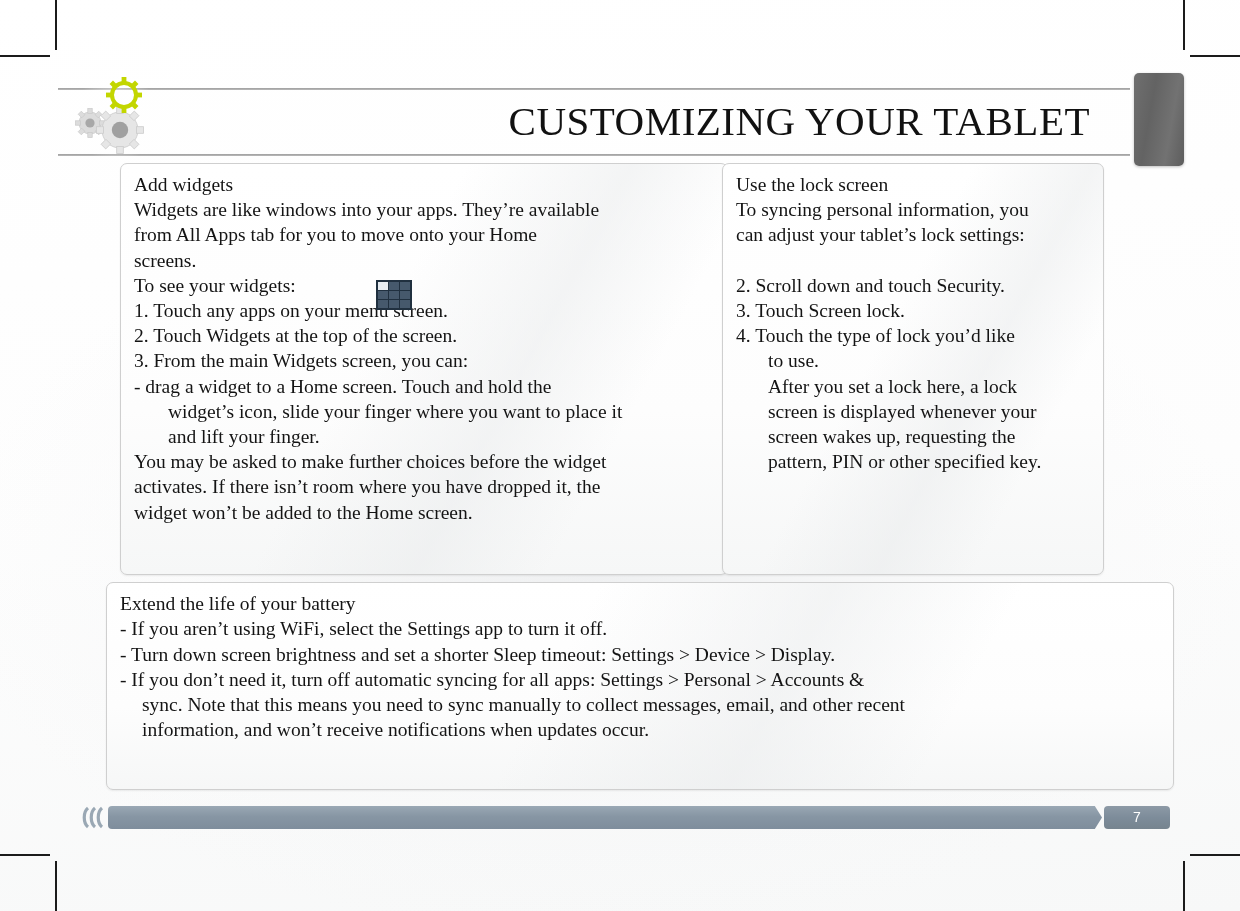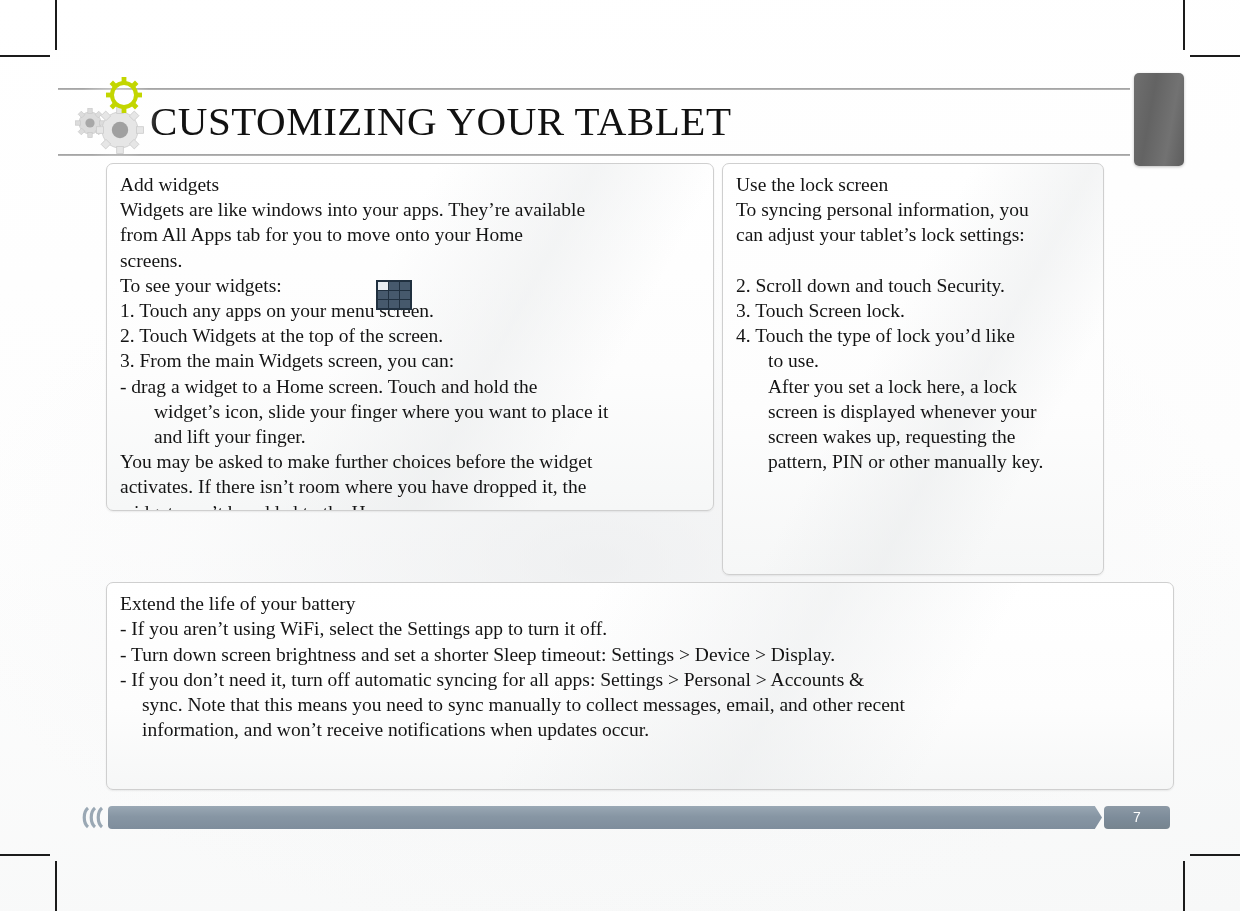--- a/index.html
+++ b/index.html
@@ -59,21 +59,21 @@
   .rule-top { top: 0; }
   .rule-bottom { top: 66px; }
 
   .page-title {
     position: absolute;
     left: 150px;
     right: 150px;
     top: 0;
     height: 66px;
     line-height: 66px;
-    text-align: left;
+    text-align: right;
     font-size: 41px;
     font-weight: normal;
     letter-spacing: 0.5px;
     color: #111111;
     white-space: nowrap;
   }
 
   
   .header-tab {
     position: absolute;
@@ -102,21 +102,21 @@
     border: 1px solid #cfcfcf;
     border-radius: 7px;
     background:
       linear-gradient(118deg, rgba(255,255,255,0) 42%, rgba(232,234,235,0.5) 62%, rgba(255,255,255,0) 78%),
       linear-gradient(to bottom, #ffffff 0%, #fdfdfd 60%, #f6f7f7 100%);
     box-shadow: 0 1px 2px rgba(0,0,0,0.07);
     padding: 8px 12px 10px 13px;
     overflow: hidden;
   }
 
-  .box-left   { left: 106px; top: 163px; width: 608px; height: 348px; }
+  .box-left   { left: 120px; top: 163px; width: 608px; height: 412px; }
   .box-right  { left: 722px; top: 163px; width: 382px; height: 412px; }
   .box-bottom { left: 106px; top: 582px; width: 1068px; height: 208px; }
 
   .line {
     font-size: 19.5px;
     line-height: 25.2px;
     white-space: pre-wrap;
     color: #141414;
   }
   .box-bottom .line {
@@ -307,21 +307,21 @@
     <div class="line">To syncing personal information, you</div>
     <div class="line">can adjust your tablet’s lock settings:</div>
     <div class="line blank"></div>
     <div class="line">2. Scroll down and touch Security.</div>
     <div class="line">3. Touch Screen lock.</div>
     <div class="line">4. Touch the type of lock you’d like</div>
     <div class="line indent2">to use.</div>
     <div class="line indent2">After you set a lock here, a lock</div>
     <div class="line indent2">screen is displayed whenever your</div>
     <div class="line indent2">screen wakes up, requesting the</div>
-    <div class="line indent2">pattern, PIN or other manually key.</div>
+    <div class="line indent2">pattern, PIN or other specified key.</div>
   </div>
 
   <div class="box box-bottom">
     <div class="line">Extend the life of your battery</div>
     <div class="line">- If you aren’t using WiFi, select the Settings app to turn it off.</div>
     <div class="line">- Turn down screen brightness and set a shorter Sleep timeout: Settings &gt; Device &gt; Display.</div>
     <div class="line">- If you don’t need it, turn off automatic syncing for all apps: Settings &gt; Personal &gt; Accounts &amp;</div>
     <div class="line indent-b">sync. Note that this means you need to sync manually to collect messages, email, and other recent</div>
     <div class="line indent-b">information, and won’t receive notifications when updates occur.</div>
   </div>

